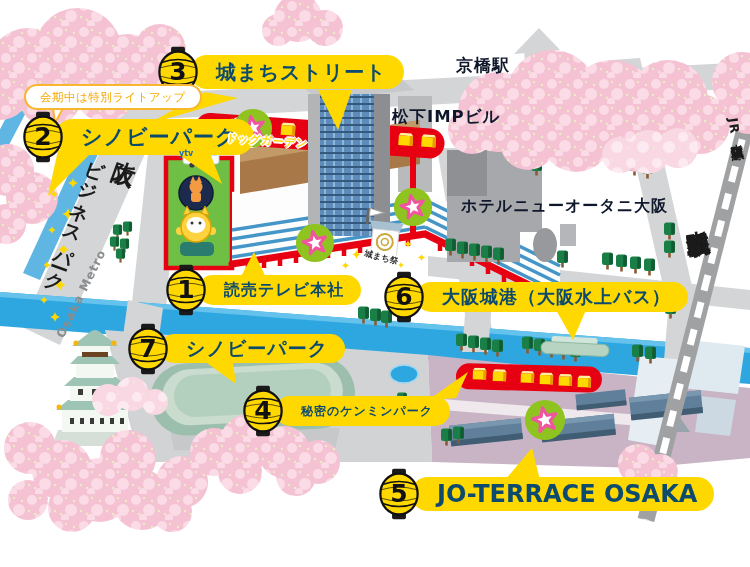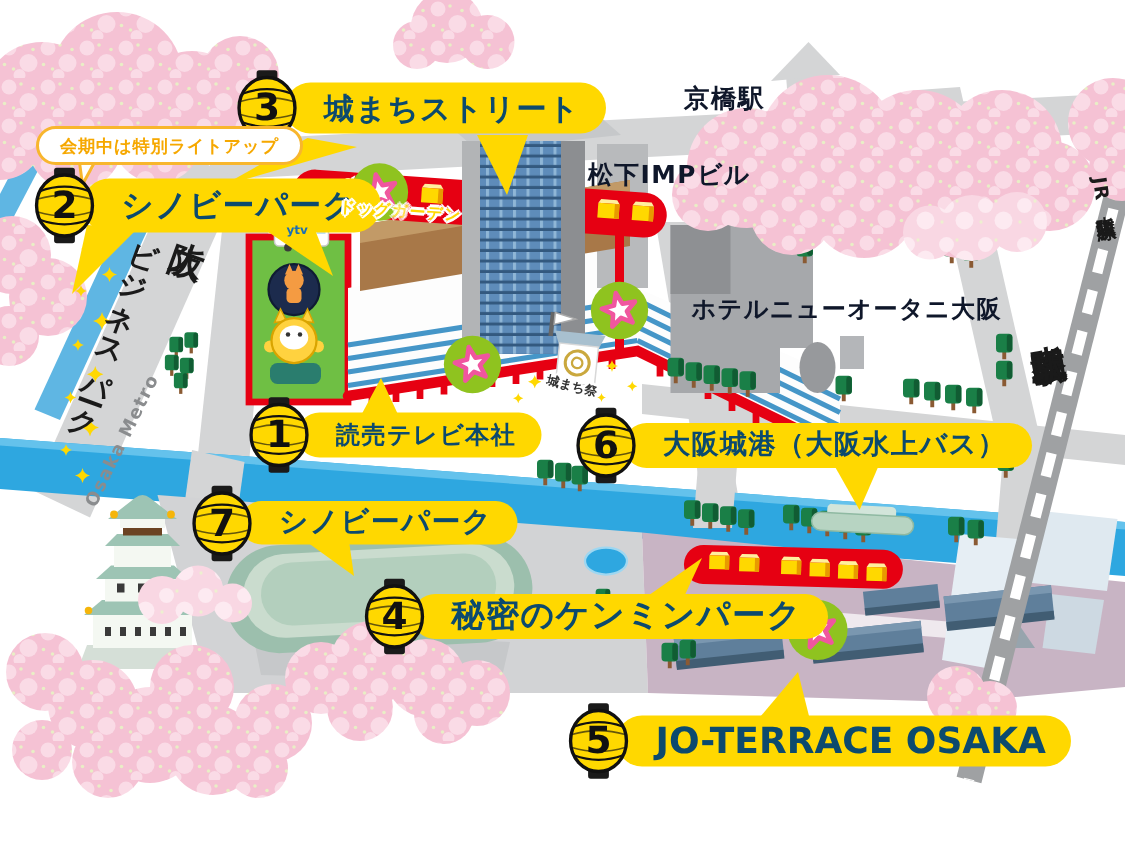--- a/index.html
+++ b/index.html
@@ -11,21 +11,21 @@
   .pill{position:absolute;left:34px;background:#ffd800;border-radius:999px;color:#0c4a6e;
         font-weight:800;display:flex;align-items:center;white-space:nowrap;
         padding:0 17px 0 26px;line-height:1;letter-spacing:1px;}
   .lantern{position:absolute;left:0;top:0;width:44px;height:52px;}
   .num{position:absolute;left:0;top:0;width:44px;height:52px;display:flex;align-items:center;
        justify-content:center;font-weight:900;font-size:25px;color:#111;padding-bottom:2px;box-sizing:border-box;}
   .maplabel{position:absolute;color:#0f172a;font-weight:800;white-space:nowrap;letter-spacing:1px;}
   .vtext{position:absolute;writing-mode:vertical-rl;color:#1a1a1a;font-weight:800;white-space:nowrap;}
   .vcol{display:block;letter-spacing:2px;}
   .bubble{position:absolute;background:#fff;border:2.5px solid #f8b62d;border-radius:13px;
-          color:#f6a800;font-weight:700;font-size:11.5px;display:flex;align-items:center;
+          color:#f6a800;font-weight:400;font-size:11.5px;display:flex;align-items:center;
           padding:0 14px;height:22px;white-space:nowrap;letter-spacing:0.5px;}
   .outlined{text-shadow:-2px 0 #fff,2px 0 #fff,0 -2px #fff,0 2px #fff,-1px -1px #fff,1px 1px #fff,-1px 1px #fff,1px -1px #fff;}
 </style>
 </head>
 <body>
 
 <div class="map">
 
 <svg class="bg" width="750" height="567" viewBox="0 0 750 567">
   <defs>
@@ -493,21 +493,21 @@
         <rect x="16" y="1" width="16" height="8" rx="2" fill="#1a1a1a"></rect>
         <rect x="16" y="51" width="16" height="8" rx="2" fill="#1a1a1a"></rect>
         <ellipse cx="24" cy="30" rx="21.5" ry="23.5" fill="#ffd800" stroke="#111" stroke-width="2.6"></ellipse>
         <path d="M5,19 Q24,12 43,19 M5,41 Q24,48 43,41" fill="none" stroke="#111" stroke-width="1.7"></path>
         <path d="M3.5,25 Q24,19 44.5,25 M3.5,35 Q24,41 44.5,35" fill="none" stroke="#111" stroke-width="1.2" opacity=".65"></path>
       </svg>
   <span class="num">7</span>
 </div>
 
 <div class="poi" style="left:241px;top:385px;">
-  <div class="pill" style="top:11px;height:30px;font-size:22px;">
+  <div class="pill" style="top:11px;height:30px;font-size:12px;">
         <span>秘密のケンミンパーク</span>
       </div>
   <svg class="lantern" viewBox="0 0 48 60">
         <rect x="16" y="1" width="16" height="8" rx="2" fill="#1a1a1a"></rect>
         <rect x="16" y="51" width="16" height="8" rx="2" fill="#1a1a1a"></rect>
         <ellipse cx="24" cy="30" rx="21.5" ry="23.5" fill="#ffd800" stroke="#111" stroke-width="2.6"></ellipse>
         <path d="M5,19 Q24,12 43,19 M5,41 Q24,48 43,41" fill="none" stroke="#111" stroke-width="1.7"></path>
         <path d="M3.5,25 Q24,19 44.5,25 M3.5,35 Q24,41 44.5,35" fill="none" stroke="#111" stroke-width="1.2" opacity=".65"></path>
       </svg>
   <span class="num">4</span>
@@ -529,21 +529,21 @@
 
 <div class="bubble" style="left:24px;top:84px;">
   <span>会期中は特別ライトアップ</span>
 </div>
 
 <div class="maplabel" style="left:456px;top:54px;font-size:17px;"><span>京橋駅</span></div>
 <div class="maplabel" style="left:461px;top:196px;font-size:16px;"><span>ホテルニューオータニ大阪</span></div>
 <div class="maplabel" style="left:392px;top:106px;font-size:16.5px;"><span>松下IMPビル</span></div>
 <div class="maplabel outlined" style="left:226px;top:134px;font-size:10.5px;color:#ffd800;transform:rotate(4deg);"><span>ドッグガーデン</span></div>
 <div class="maplabel outlined" style="left:364px;top:252px;font-size:8.5px;color:#333;transform:rotate(14deg);letter-spacing:0;"><span>城まち祭</span></div>
-<div class="maplabel" style="left:191px;top:149px;font-size:8px;color:#1a6fb5;letter-spacing:0;"><span>ytv</span></div>
+<div class="maplabel" style="left:179px;top:149px;font-size:8px;color:#1a6fb5;letter-spacing:0;"><span>ytv</span></div>
 <div class="maplabel" style="left:60px;top:330px;font-size:12px;color:#8a8c8e;transform:rotate(-64deg);transform-origin:0 50%;"><span>Osaka Metro</span></div>
 
 <div class="vtext" style="left:93px;top:150px;transform:rotate(20deg);transform-origin:top right;">
   <span class="vcol" style="font-size:23px;">大阪</span>
   <span class="vcol" style="font-size:19px;margin-top:14px;">ビジネスパーク</span>
 </div>
 <div class="vtext" style="left:725px;top:118px;font-size:12.5px;transform:rotate(-8deg);letter-spacing:1px;">
   <span>JR大阪環状線</span>
 </div>
 <div class="vtext" style="left:679px;top:212px;font-size:23px;font-weight:900;transform:rotate(-9deg);letter-spacing:1px;">

